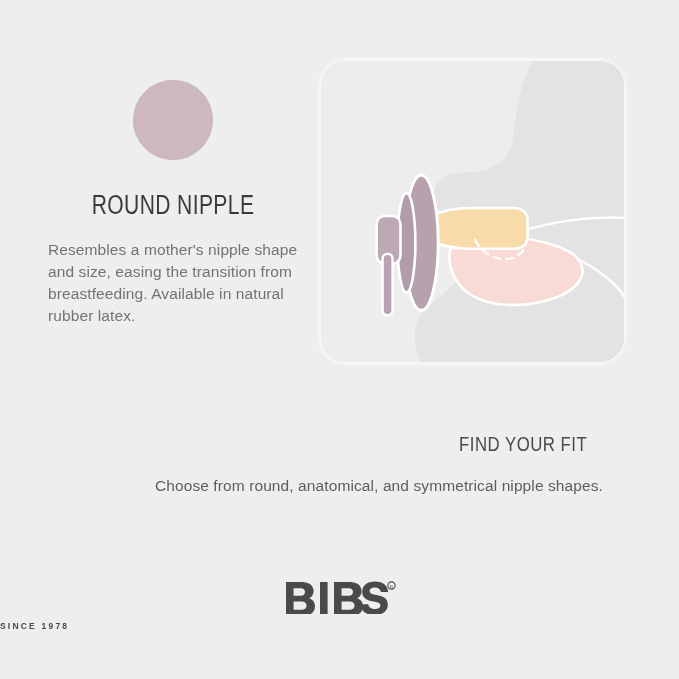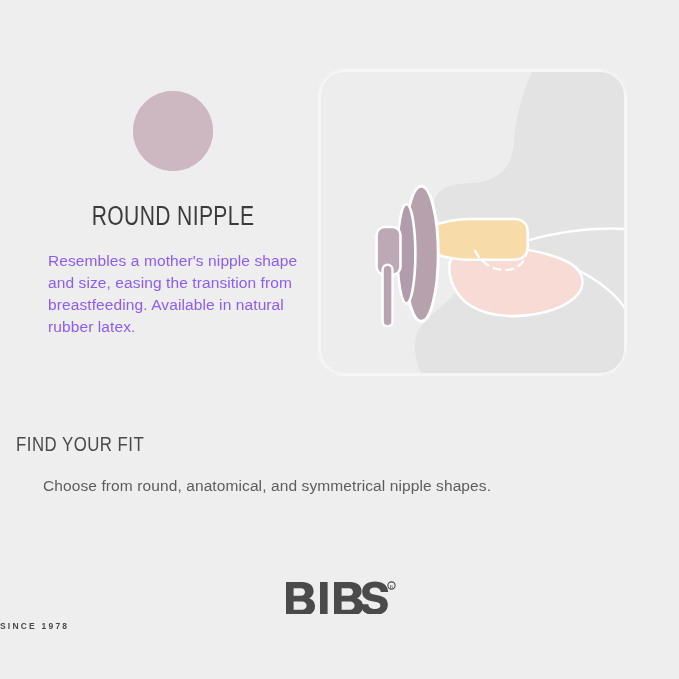--- a/index.html
+++ b/index.html
@@ -16,21 +16,20 @@
     -webkit-font-smoothing: antialiased;
   }
 
   
   .top-section {
     position: absolute;
     left: 0;
     top: 0;
     width: 604px;
     height: 395px;
-    margin-top: 11px;
   }
 
   
   .feature-copy {
     position: absolute;
     left: 48px;
     top: 80px;
     width: 250px;
   }
 
@@ -59,21 +58,21 @@
     color: #3b3b3b;
     transform: scaleX(0.78);
     transform-origin: center;
     white-space: nowrap;
   }
 
   .feature-desc {
     margin: 18px 0 0 0;
     font-size: 15.5px;
     line-height: 1.42;
-    color: #8b5cf6;
+    color: #737373;
     text-align: left;
     letter-spacing: 0.1px;
   }
 
   
   .illustration-card {
     position: absolute;
     left: 318px;
     top: 58px;
     width: 309px;
@@ -89,21 +88,21 @@
     width: 100%;
     height: 100%;
   }
 
   
   .fit-section {
     position: absolute;
     left: 0;
     top: 432px;
     width: 603px;
-    text-align: left;
+    text-align: right;
   }
   .fit-heading {
     font-family: "Liberation Sans Narrow", "Liberation Sans", sans-serif;
     font-size: 21px;
     color: #4a4a4a;
     letter-spacing: 0.6px;
     font-weight: 400;
     transform: scaleX(0.80);
     display: inline-block;
     white-space: nowrap;

